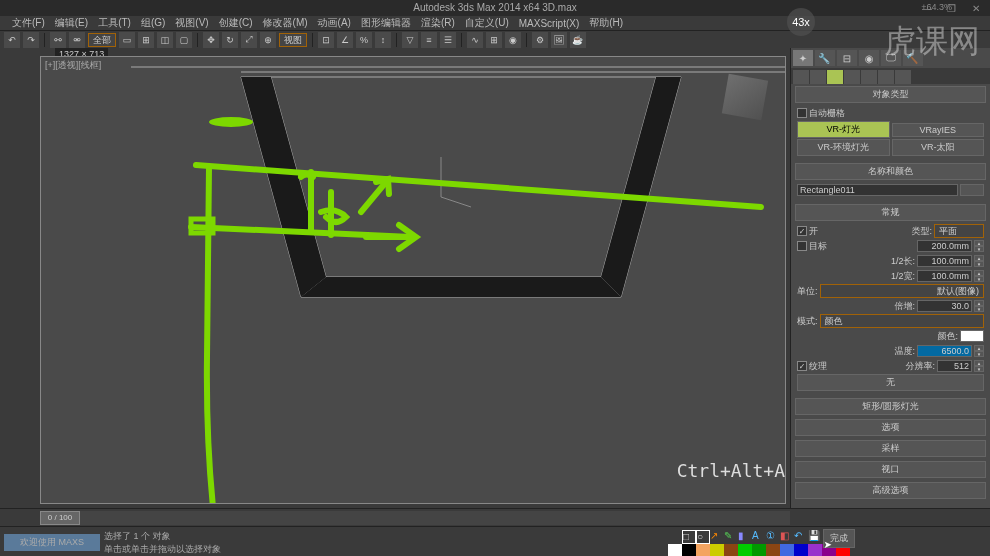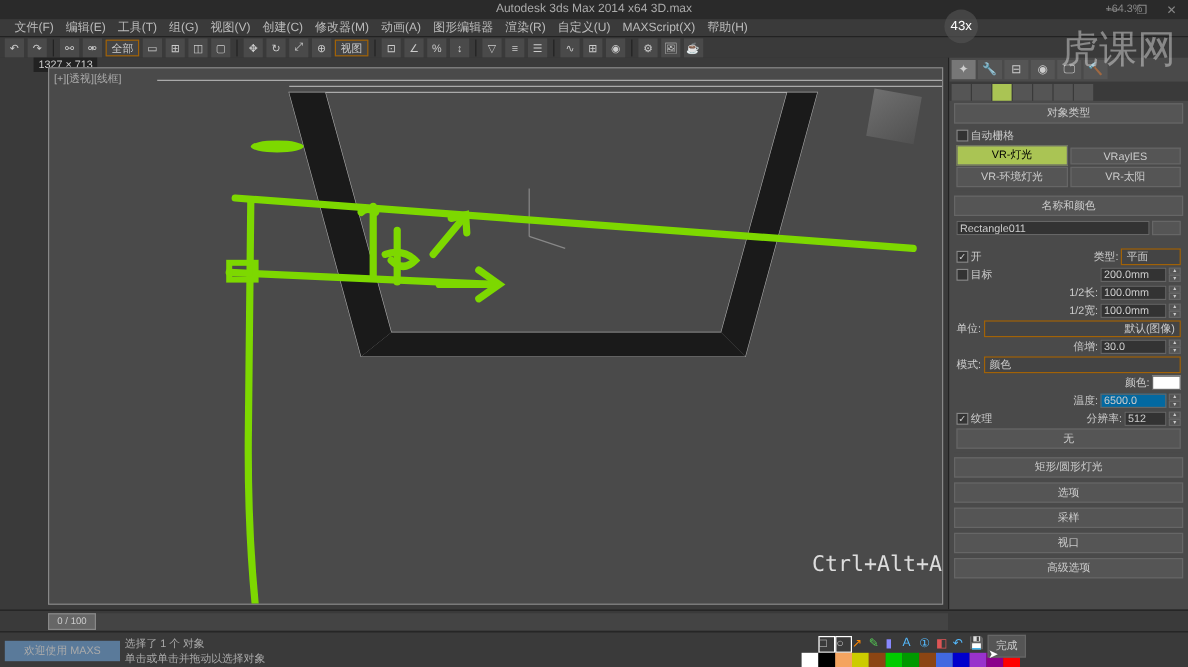--- a/index.html
+++ b/index.html
@@ -15,38 +15,38 @@
 
 .toolbar-row { height: 18px; background: #3a3a3a; display: flex; align-items: center; padding-left: 4px; gap: 3px; border-top: 1px solid #222; }
 .tool-icon { width: 16px; height: 16px; background: #4a4a4a; display: inline-flex; align-items: center; justify-content: center; font-size: 9px; color: #ccc; cursor: pointer; }
 .tool-separator { width: 1px; height: 14px; background: #222; margin: 0 2px; }
 .dropdown { background: #444; color: #ccc; font-size: 9px; border: 1px solid #a16207; padding: 0 4px; height: 14px; }
 
 .main-area { display: flex; height: 460px; }
 .viewport-container { flex: 1; position: relative; background: #3a3a3a; }
 .viewport { position: absolute; left: 40px; top: 8px; right: 4px; bottom: 4px; background: #4a4a4a; border: 1px solid #888; }
 .viewport-label { position: absolute; top: 2px; left: 4px; font-size: 9px; color: #aaa; }
-.dimension-label { position: absolute; top: 0; left: 28px; background: #222; color: #ccc; padding: 1px 4px; font-size: 9px; }
+.dimension-label { position: absolute; top: 0; left: 55px; background: #222; color: #ccc; padding: 1px 4px; font-size: 9px; }
 
 .side-panel { width: 200px; background: #4a4a4a; display: flex; flex-direction: column; border-left: 1px solid #222; }
 .panel-tabs { display: flex; height: 20px; gap: 2px; padding: 2px; }
 .panel-tab { width: 20px; height: 16px; background: #555; cursor: pointer; display: flex; align-items: center; justify-content: center; font-size: 10px; }
 .panel-tab.active { background: #777; }
 .panel-subtabs { display: flex; height: 16px; gap: 1px; padding: 2px; background: #3a3a3a; }
 .subtab { width: 16px; height: 14px; background: #555; cursor: pointer; }
 
 .panel-dropdown { margin: 2px 4px; background: #333; border: 1px solid #666; padding: 1px 4px; font-size: 9px; }
 
 .rollout { margin: 2px 4px; background: #4a4a4a; }
 .rollout-header { background: #555; text-align: center; font-size: 9px; padding: 1px; cursor: pointer; border: 1px solid #666; }
 .rollout-body { padding: 2px; font-size: 9px; }
 .rollout-row { display: flex; align-items: center; gap: 2px; margin: 1px 0; min-height: 14px; }
 .rollout-btn { flex: 1; background: #555; border: 1px solid #666; text-align: center; font-size: 9px; padding: 1px; cursor: pointer; }
 .rollout-btn.active { background: #aac454; color: #000; }
-.rollout-input { width: 55px; background: #333; border: 1px solid #666; color: #ccc; font-size: 9px; padding: 0 2px; }
+.rollout-input { width: 55px; background: #333; border: 1px solid #666; color: #ccc; font-size: 9px; padding: 0 2px; text-align: right; }
 .rollout-label { font-size: 9px; }
 .checkbox { width: 10px; height: 10px; border: 1px solid #888; background: #333; cursor: pointer; display: inline-flex; align-items: center; justify-content: center; font-size: 8px; }
 .checkbox.checked::before { content: "✓"; color: #ccc; }
 .spinner { width: 10px; display: flex; flex-direction: column; }
 .spinner-btn { height: 6px; background: #555; border: 1px solid #666; font-size: 5px; text-align: center; line-height: 4px; cursor: pointer; }
 .color-swatch { width: 24px; height: 12px; border: 1px solid #666; cursor: pointer; }
 
 .timeline { height: 18px; background: #3a3a3a; position: relative; border-top: 1px solid #222; }
 .timeline-slider { position: absolute; left: 40px; right: 200px; top: 2px; height: 14px; background: #444; }
 .timeline-handle { position: absolute; left: 0; width: 40px; height: 14px; background: #666; border: 1px solid #888; text-align: center; font-size: 8px; line-height: 12px; }
@@ -234,20 +234,21 @@
       <div class="rollout-header">名称和颜色</div>
       <div class="rollout-body">
         <div class="rollout-row">
           <input class="rollout-input" style="flex: 1 1 0%; text-align: left;" value="Rectangle011">
           <span class="color-swatch" style="background:#555;"></span>
         </div>
       </div>
     </div>
 
     <div class="rollout">
+      <div class="rollout-header">常规</div>
       <div class="rollout-body">
         <div class="rollout-row">
           <span class="checkbox checked"></span>
           <span class="rollout-label">开</span>
           <span class="rollout-label" style="margin-left:auto;">类型:</span>
           <span class="dropdown" style="width:50px;">平面</span>
         </div>
         <div class="rollout-row">
           <span class="checkbox"></span>
           <span class="rollout-label">目标</span>

